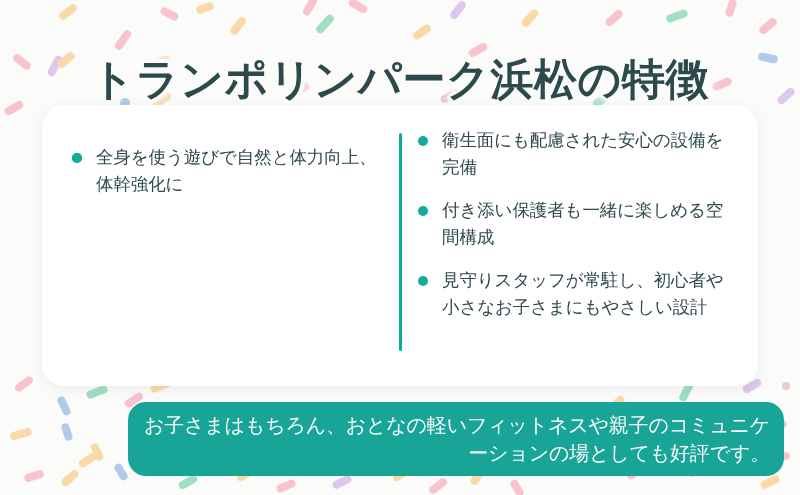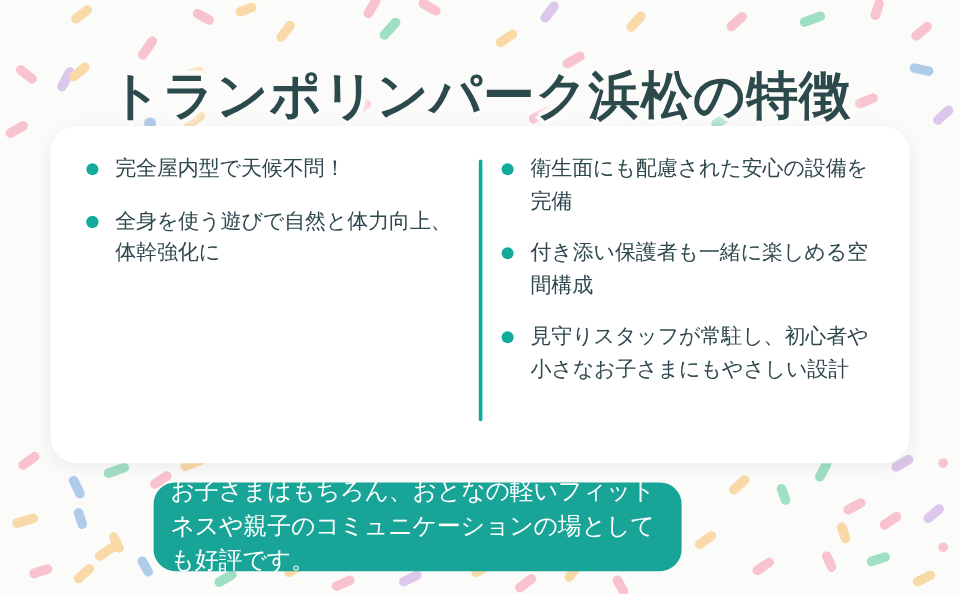--- a/index.html
+++ b/index.html
@@ -35,20 +35,21 @@
   }
 
   
   #title-wrap {
     position: absolute;
     left: 0;
     top: 26px;
     width: 800px;
     text-align: center;
     z-index: 4;
+    font-family: Liberation Serif, serif;
   }
   #page-title {
     display: inline-block;
     font-size: 43px;
     line-height: 1.18;
     font-weight: bold;
     color: #2c4a4b;
     letter-spacing: 0.5px;
     -webkit-text-stroke: 0px;
     text-shadow:
@@ -127,29 +128,29 @@
     height: 10px;
     border-radius: 50%;
     background: #12ab9c;
   }
 
   
   #banner {
     position: absolute;
     left: 128px;
     top: 402px;
-    width: 440px;
+    width: 656px;
     height: 74px;
     background: #18a496;
     border-radius: 18px;
     z-index: 4;
     display: flex;
     align-items: center;
     justify-content: center;
-    text-align: left;
+    text-align: right;
   }
   #banner-text {
     color: #ffffff;
     font-size: 20px;
     line-height: 1.42;
     letter-spacing: -0.2px;
     padding: 0 14px;
   }
 </style>
 </head>
@@ -227,24 +228,20 @@
 
   <div id="title-wrap">
     <h1 id="page-title">トランポリンパーク浜松の特徴</h1>
   </div>
 
   <div id="feature-card">
     <div class="col" id="col-left">
       <ul class="bullets">
         <li>
           <span class="dot"></span>
-          <span>完全屋内型で天候不問！</span>
-        </li>
-        <li>
-          <span class="dot"></span>
         </li>
         <li>
           <span class="dot"></span>
           <span>全身を使う遊びで自然と体力向上、体幹強化に</span>
         </li>
       </ul>
     </div>
 
     <div class="col" id="col-right">
       <ul class="bullets">

